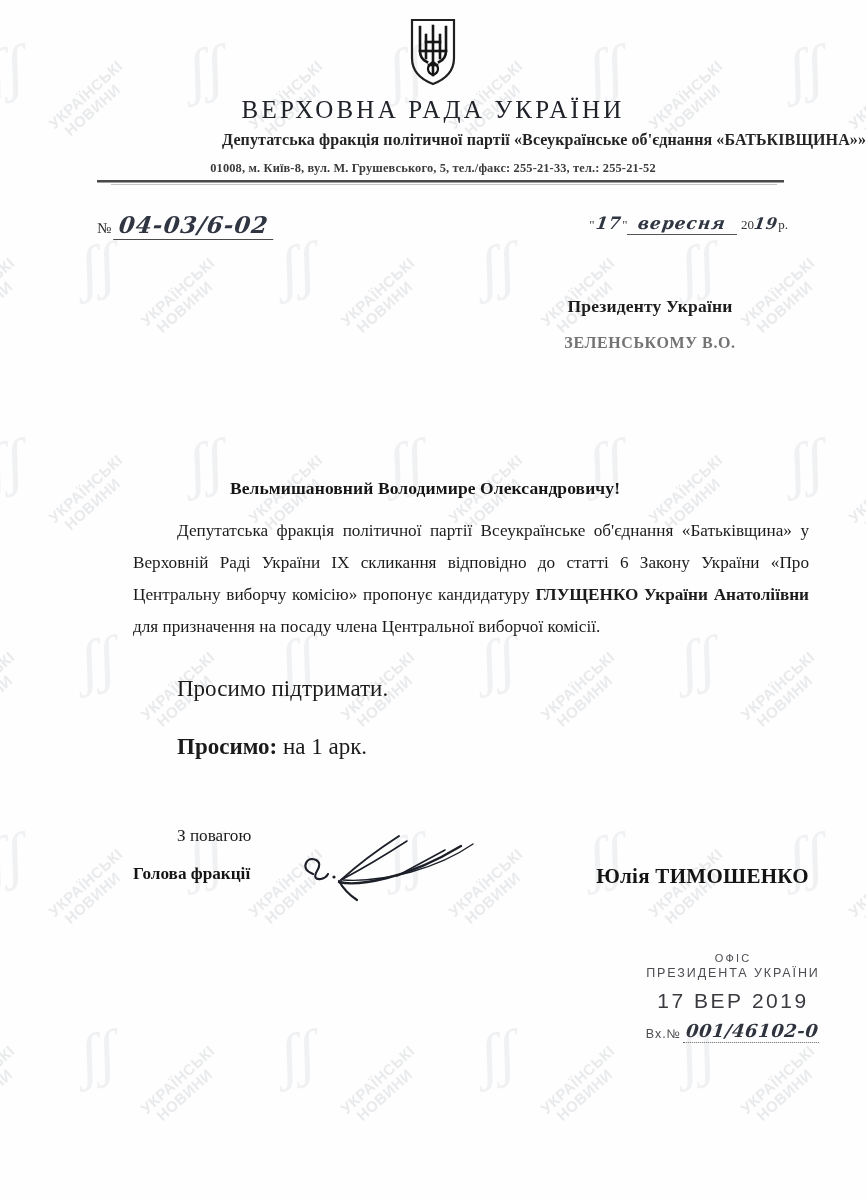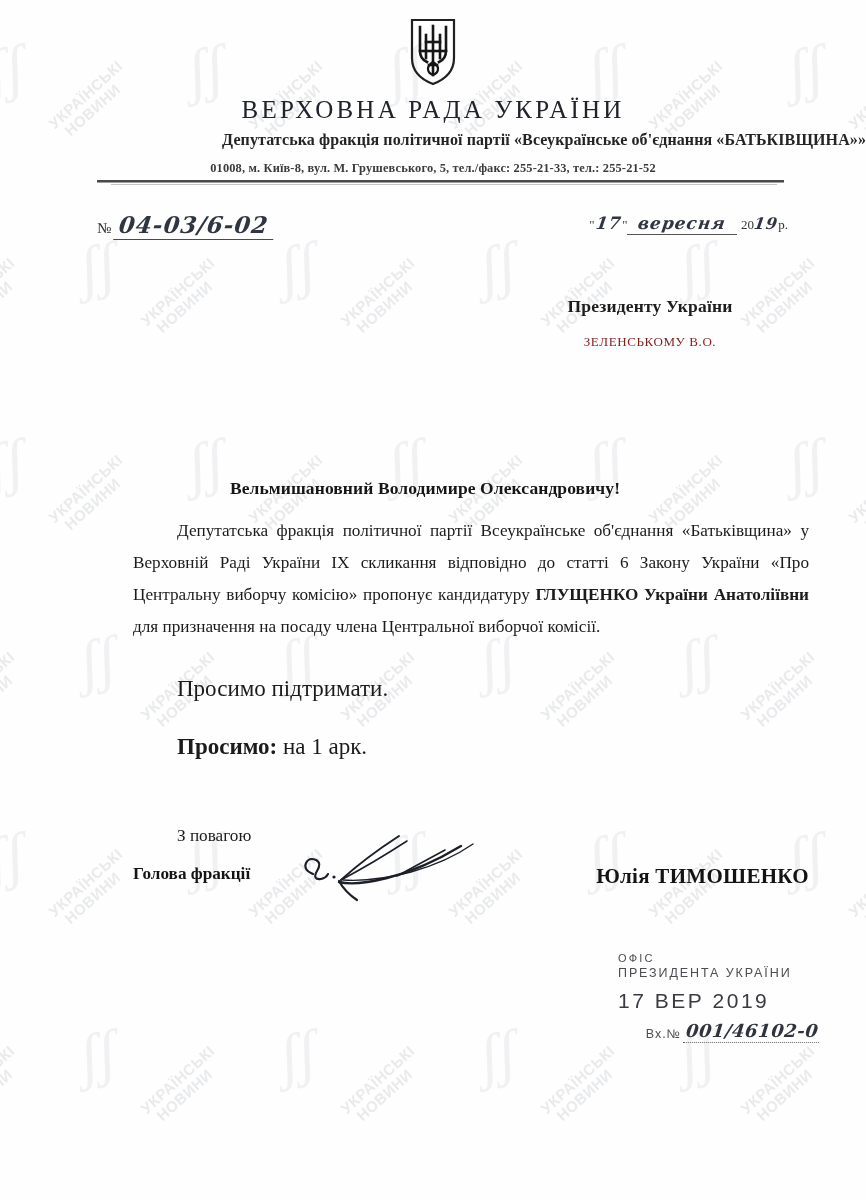--- a/index.html
+++ b/index.html
@@ -191,23 +191,23 @@
     width: 300px;
   }
   .addressee .a1 {
     font-size: 17.5px;
     font-weight: 700;
     color: #1d1d1d;
     letter-spacing: 0.2px;
   }
   .addressee .a2 {
     margin-top: 17px;
-    font-size: 13px;
-    font-weight: 400;
-    color: #7f1d1d;
+    font-size: 16px;
+    font-weight: 700;
+    color: #737373;
     letter-spacing: 0.6px;
   }
 
   
   .salutation {
     position: absolute;
     top: 478px;
     left: 0; right: 16px;
     text-align: center;
     font-size: 17.5px;
@@ -281,20 +281,21 @@
     width: 220px;
     height: 72px;
   }
 
   
   .stamp {
     position: absolute;
     top: 952px;
     right: 18px;
     width: 230px;
+    text-align: center;
     font-family: "Liberation Sans", "DejaVu Sans", sans-serif;
     color: #4c4c52;
   }
   .stamp .s1 {
     font-size: 11px;
     letter-spacing: 2.2px;
     text-transform: uppercase;
   }
   .stamp .s2 {
     font-size: 12.5px;

